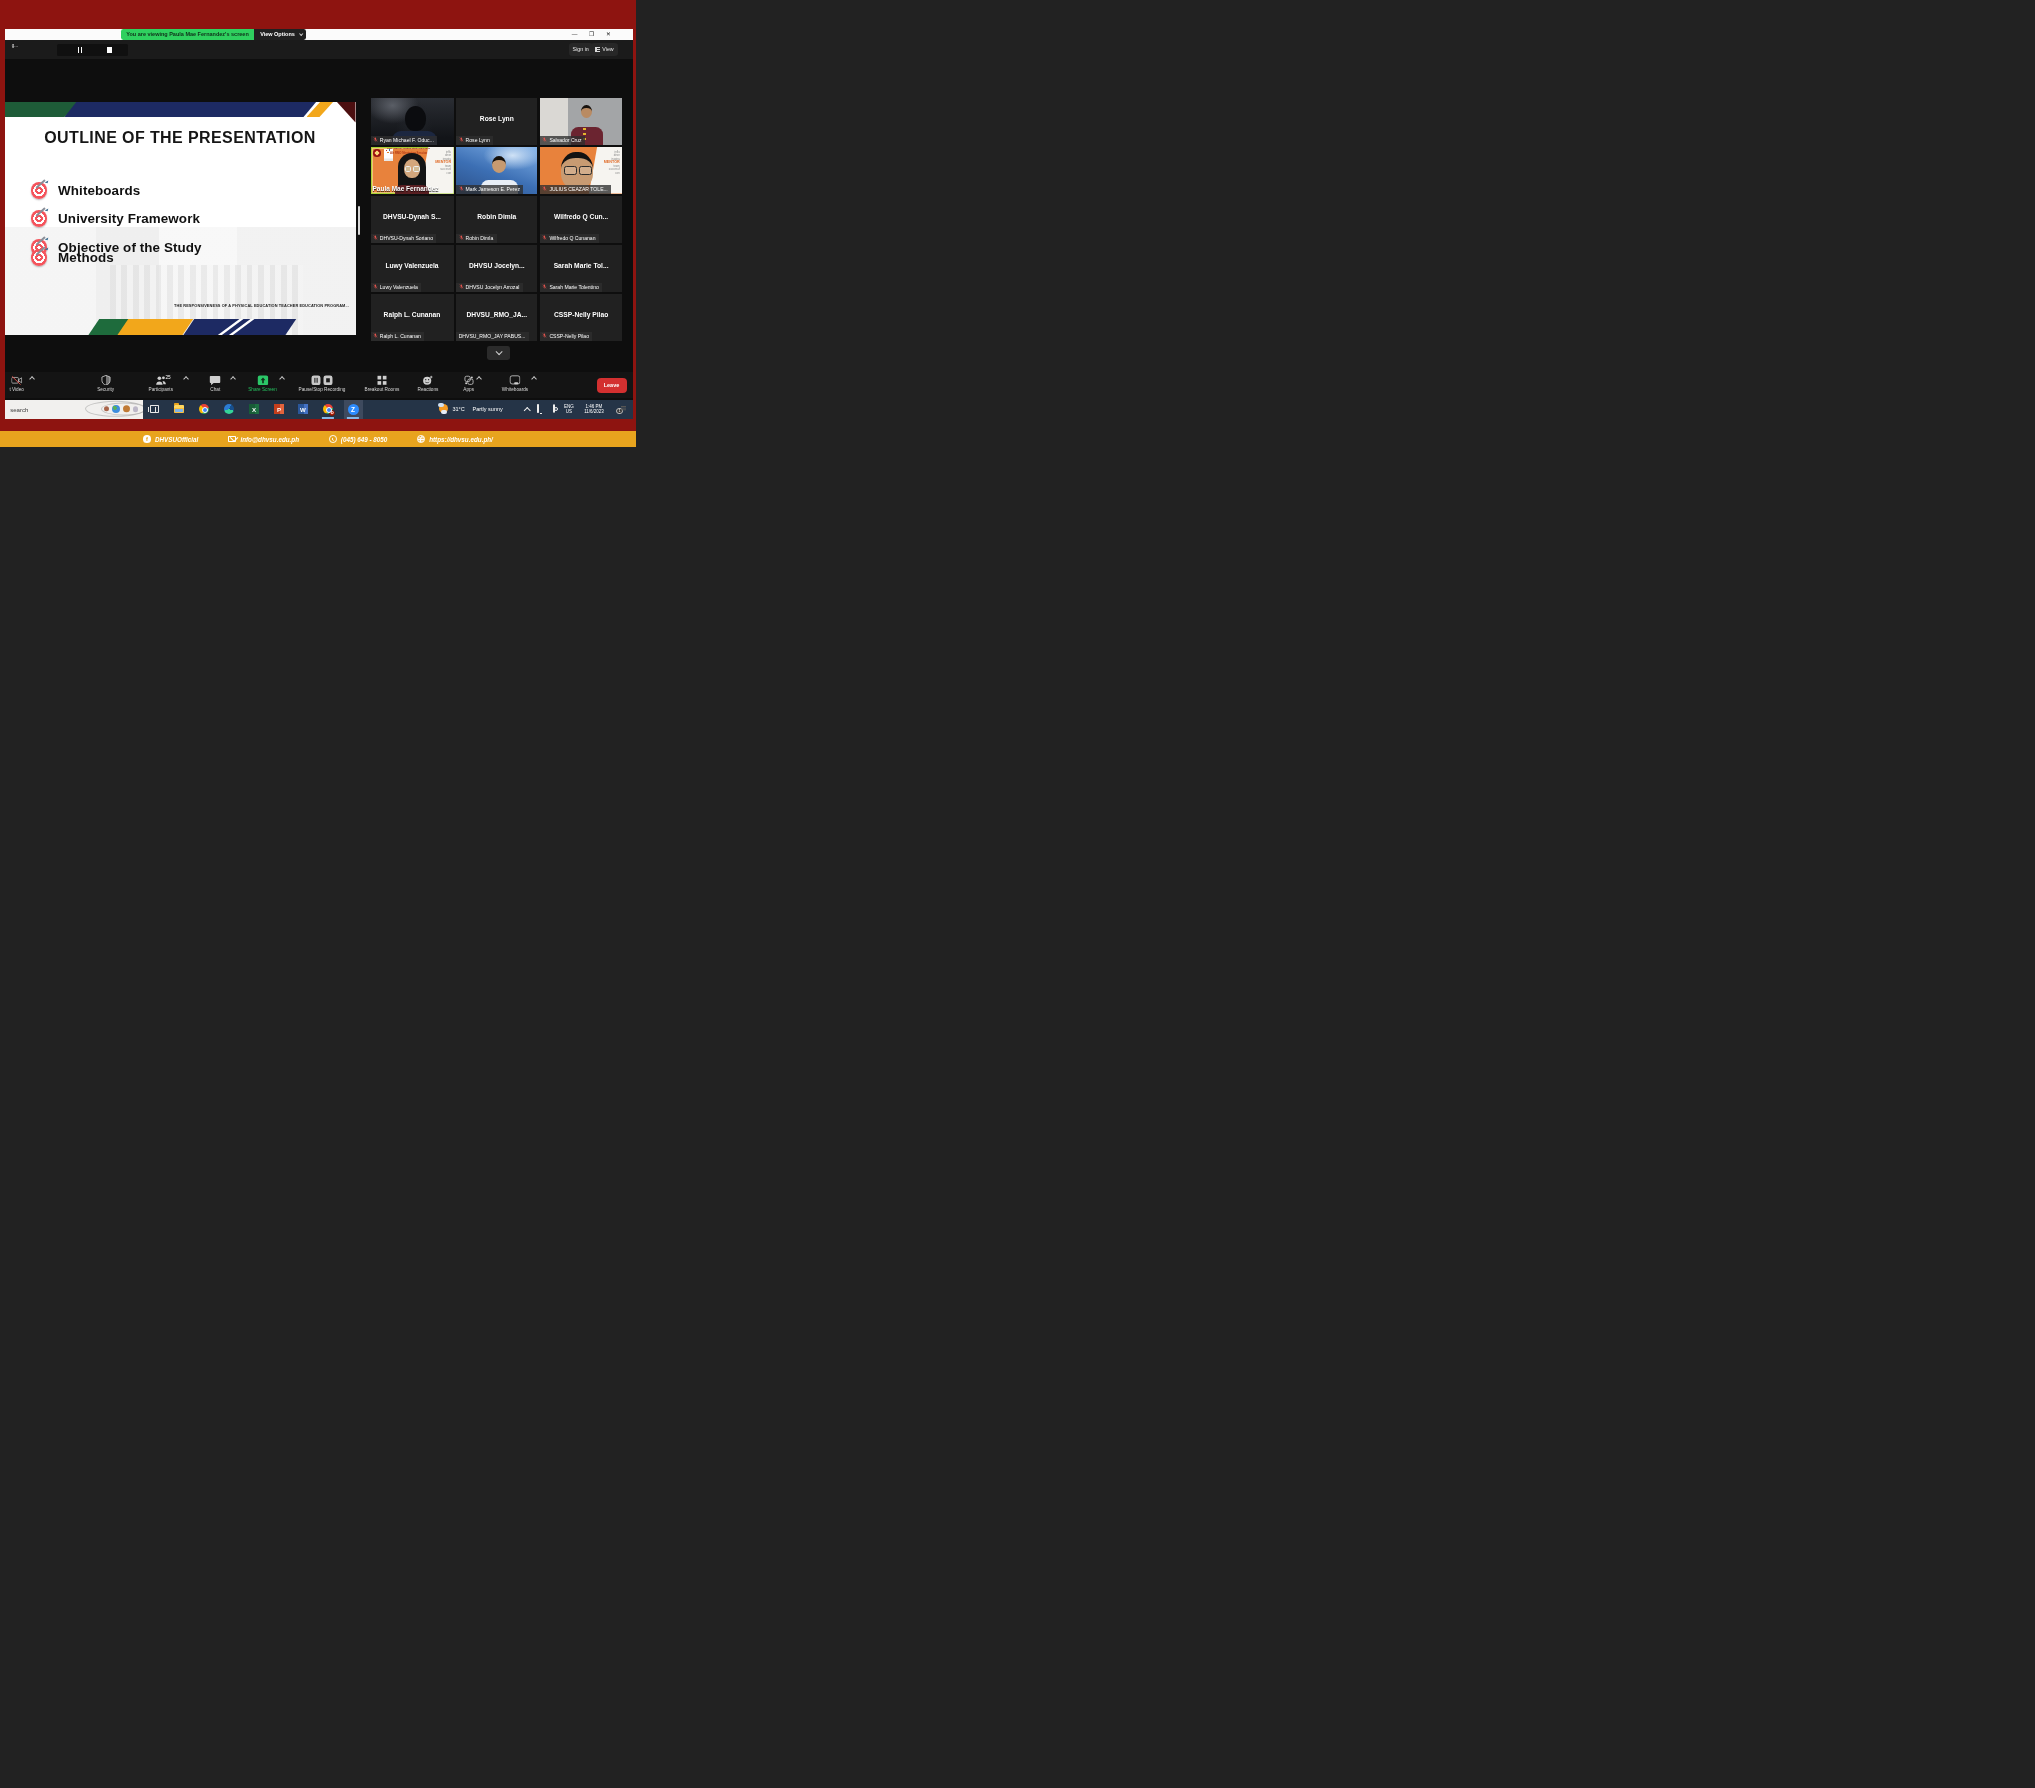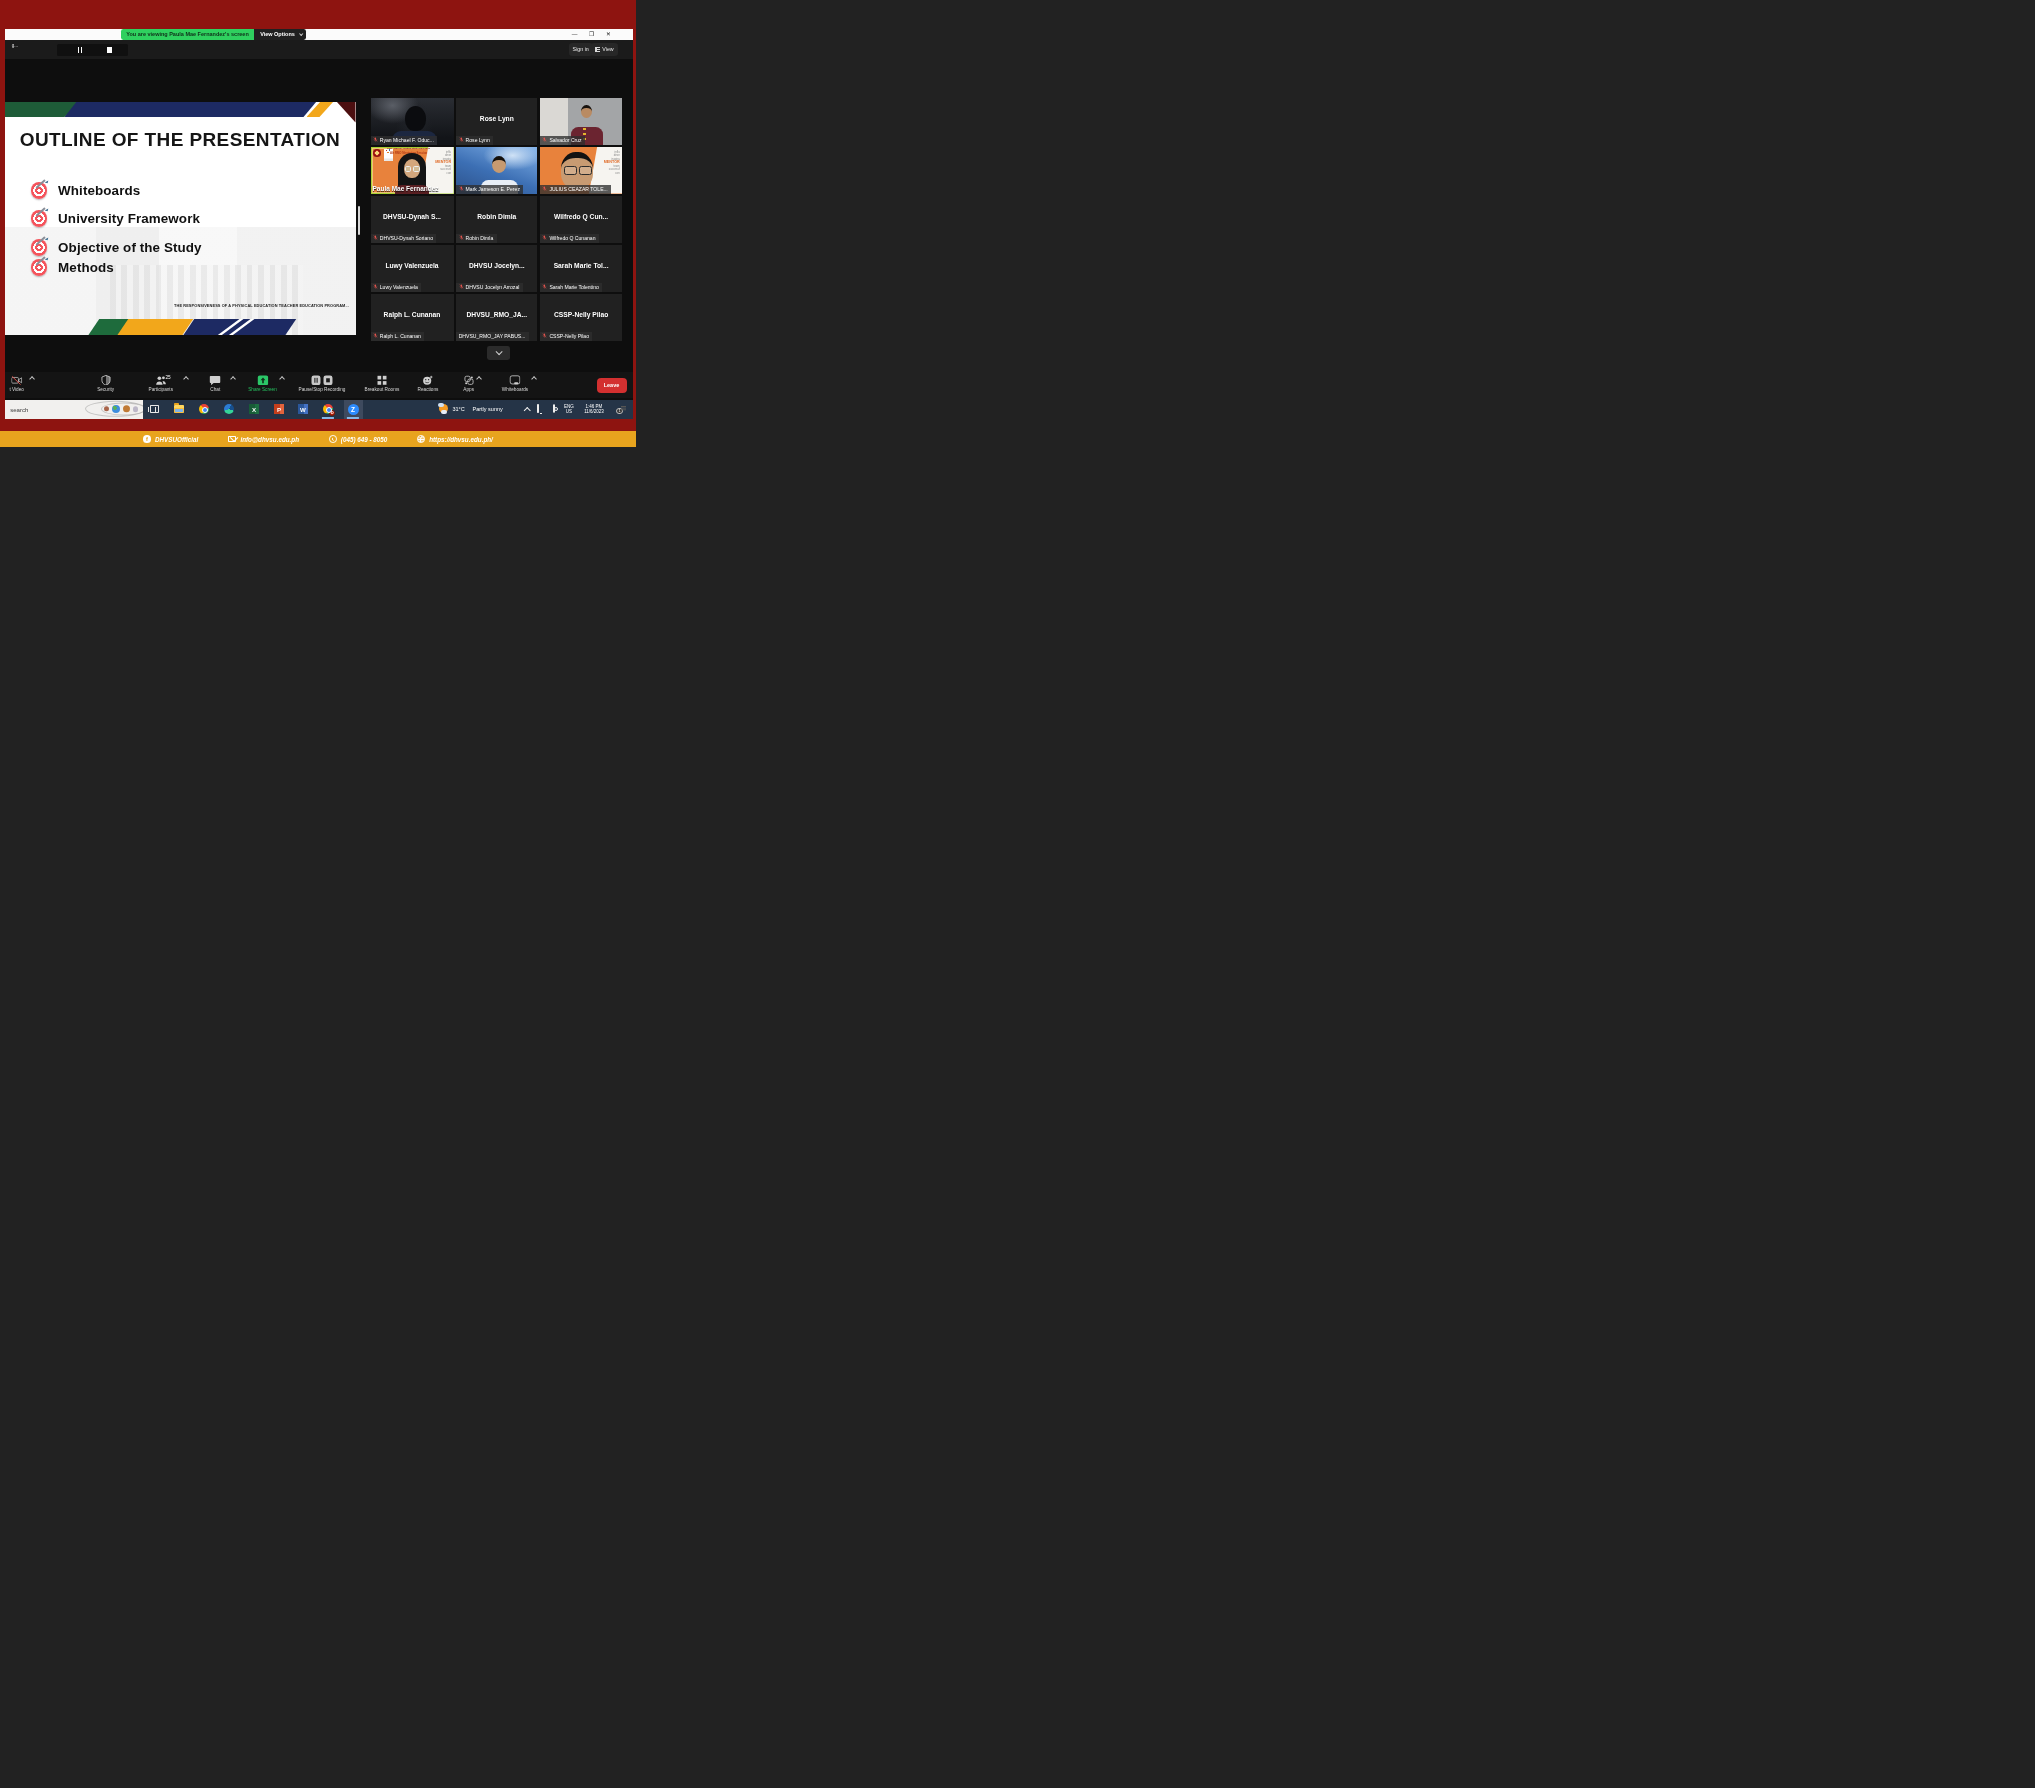--- a/index.html
+++ b/index.html
@@ -50,21 +50,21 @@
   .slide{left:0;top:73px;width:351px;height:233px;background:#fff;overflow:hidden;}
   .bldg{left:0;bottom:0;width:100%;height:46%;opacity:.55;background:
     linear-gradient(90deg,#ededed 0 26%,#e2e2e2 26% 44%,#f2f2f2 44% 66%,#e7e7e7 66% 100%);
   }
   .bldg2{left:30%;bottom:0;width:55%;height:30%;opacity:.5;background:
     repeating-linear-gradient(90deg,#dcdcdc 0 5.7px,#f5f5f5 5.7px 11.4px);}
   .band-green{left:0;top:0;width:77px;height:15.5px;background:#1E5C38;clip-path:polygon(0 0,77px 0,60px 15.5px,0 15.5px);}
   .band-navy{left:60px;top:0;width:252px;height:15.5px;background:#1D2A63;clip-path:polygon(12.2px 0,252px 0,239px 15.5px,0 15.5px);}
   .band-gold{left:302px;top:0;width:37px;height:15.5px;background:#F2A71B;clip-path:polygon(14px 0,27px 0,13px 15.5px,0 15.5px);}
   .corner-maroon{right:0;top:0;width:19px;height:21px;background:#4C0F10;clip-path:polygon(100% 0,0 0,100% 100%);}
-  .slide-title{left:0;top:27px;width:100%;text-align:center;color:#161616;font-weight:800;font-size:19px;letter-spacing:0.4px;}
+  .slide-title{left:0;top:27px;width:100%;text-align:center;color:#161616;font-weight:800;font-size:16px;letter-spacing:0.4px;}
   .bullet{left:26px;width:301px;height:23px;display:flex;align-items:center;gap:10.6px;}
   .bullet-text{color:#111;font-weight:800;font-size:13.4px;letter-spacing:0.1px;}
   .dart{width:17px;height:17px;position:relative;flex:0 0 17px;}
   .dart-c{position:absolute;left:0;top:0.8px;width:16.3px;height:16.3px;border-radius:50%;
     background:radial-gradient(circle,#fff 0 1.6px,#F4545C 1.6px 3.7px,#fff 3.7px 5.7px,#F4545C 5.7px 8.1px);
     box-shadow:0 1.2px 1.6px rgba(0,0,0,.25);}
   .dart-stick{position:absolute;left:5.3px;top:5.3px;width:12.2px;height:1.6px;background:#8A8F98;transform:rotate(-42deg);transform-origin:left center;border-radius:0.8px;}
   .dart-fl{position:absolute;right:0px;top:-1.6px;width:0;height:0;border-left:3.7px solid transparent;border-bottom:3.7px solid #3C6E91;transform:rotate(14deg);}
   .slide-foot{right:6.5px;top:201px;color:#222;font-weight:700;font-size:3.9px;letter-spacing:0.1px;}
   .bshape{bottom:0;height:15.5px;}
@@ -264,21 +264,21 @@
         <span class="bullet-text">University Framework</span>
       </div>
       <div class="abs bullet" style="top:134px;">
         <span class="dart">
             <i class="dart-c abs"></i>
             <i class="dart-stick abs"></i>
             <i class="dart-fl abs"></i>
           </span>
         <span class="bullet-text">Objective of the Study</span>
       </div>
-      <div class="abs bullet" style="top:154px;">
+      <div class="abs bullet" style="top:144px;">
         <span class="dart">
             <i class="dart-c abs"></i>
             <i class="dart-stick abs"></i>
             <i class="dart-fl abs"></i>
           </span>
         <span class="bullet-text">Methods</span>
       </div>
 
       <div class="abs slide-foot">THE RESPONSIVENESS OF A PHYSICAL EDUCATION TEACHER EDUCATION PROGRAM...</div>
       <div class="abs bshape bs-green"></div>

